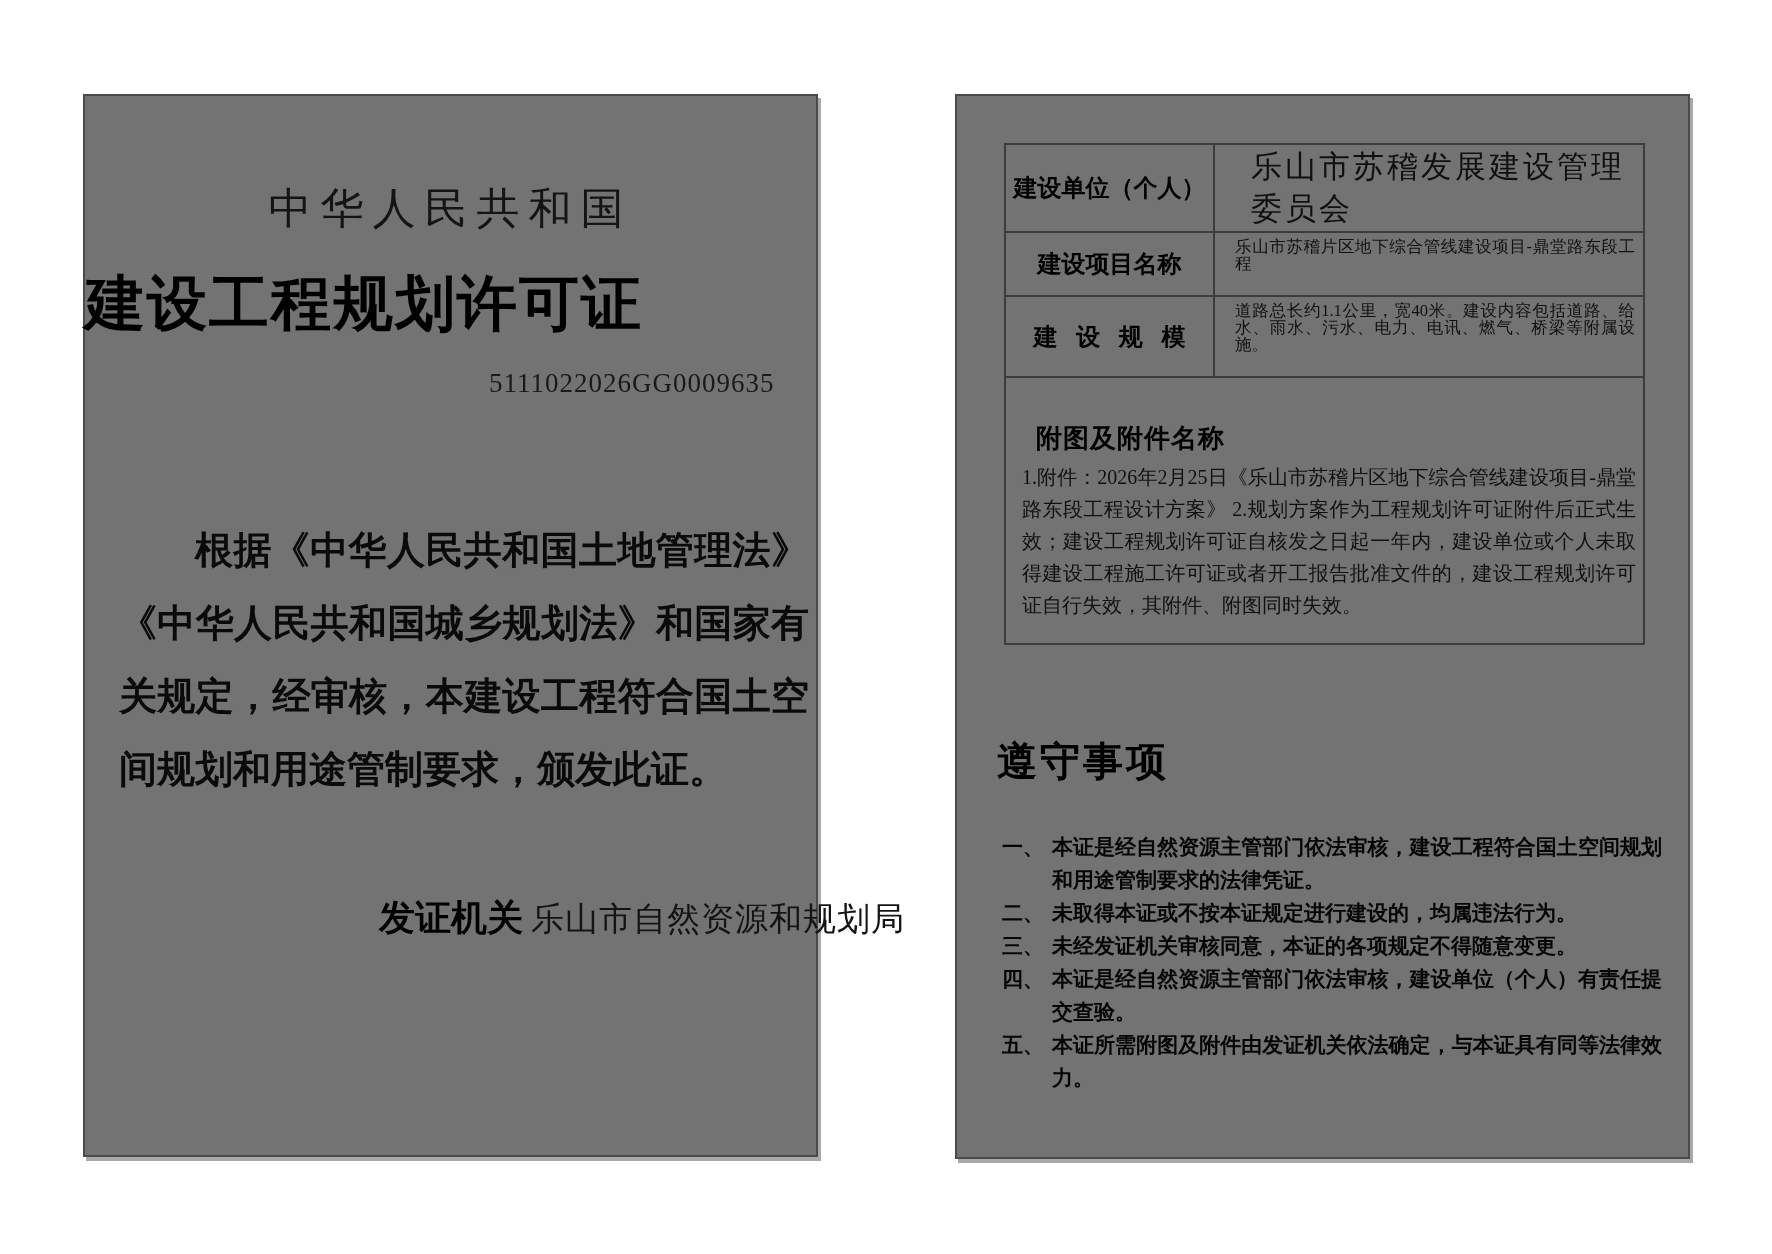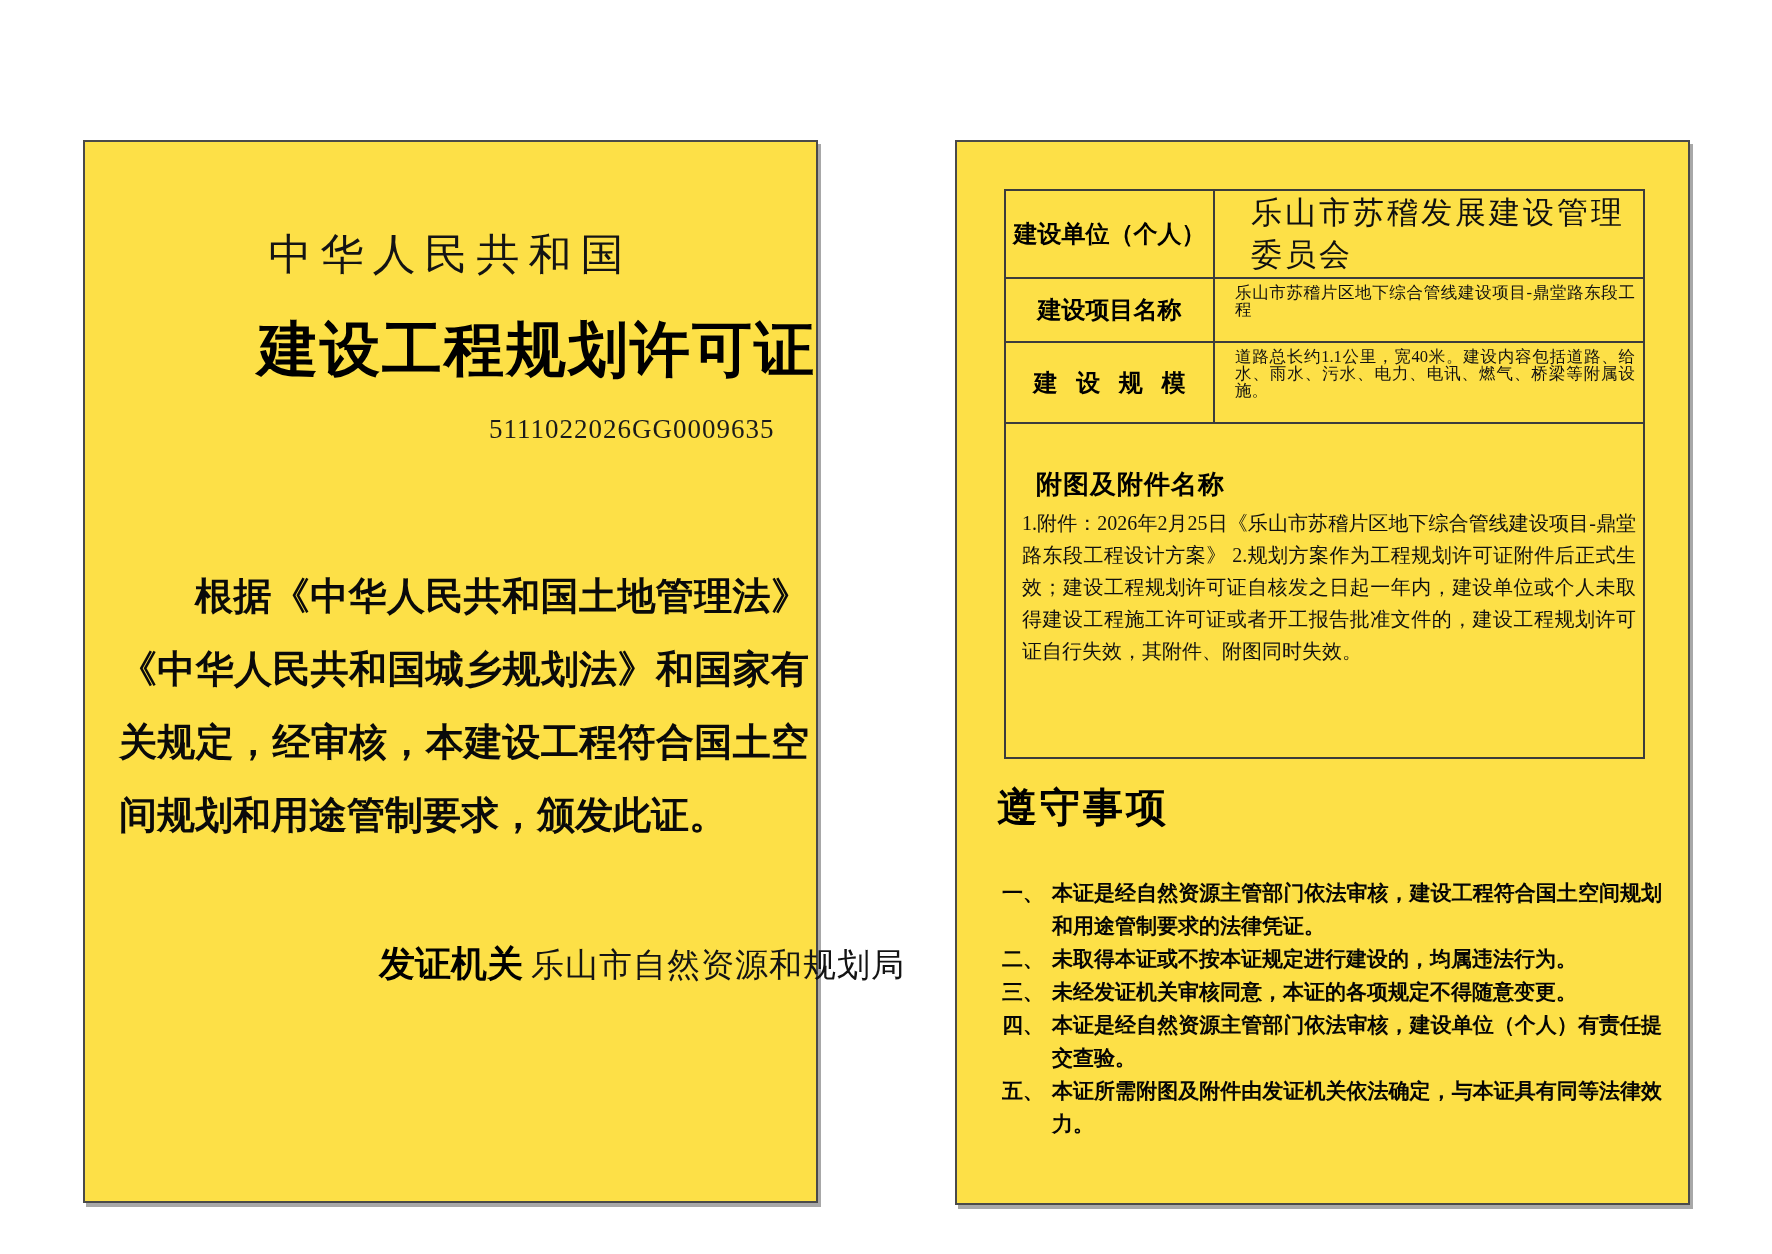--- a/index.html
+++ b/index.html
@@ -9,38 +9,37 @@
     background: #ffffff;
     position: relative;
     font-family: "Liberation Sans", sans-serif;
     color: #0a0a0a;
     -webkit-font-smoothing: antialiased;
   }
   .canvas { position: absolute; inset: 0; width: 1772px; height: 1254px; }
 
   .page {
     position: absolute;
-    background: #fde047;
+    background: #737373;
     border: 2px solid #4a4a4a;
     box-shadow: 3px 4px 0 #a8a8a8;
-    margin-top: 46px;
   }
   #page-left  { left: 83px;  top: 94px; width: 735px; height: 1063px; }
   #page-right { left: 955px; top: 94px; width: 735px; height: 1065px; }
 
   
   .country {
     position: absolute; top: 84px; left: 0; width: 100%;
     text-align: center;
     font-family: "Liberation Serif", serif;
     font-size: 43px; letter-spacing: 9px; color: #141414;
   }
   .cert-title {
     position: absolute; top: 168px; left: 0; width: 100%;
-    text-align: right;
+    text-align: left;
     font-family: "Liberation Serif", serif;
     font-weight: bold; font-size: 60px; letter-spacing: 2px; color: #000;
   }
   .cert-number {
     position: absolute; top: 272px; left: 404px;
     font-family: "Liberation Serif", serif;
     font-size: 27px; letter-spacing: 1px; color: #1a1a1a;
   }
   .body-text {
     position: absolute; top: 418px; left: 34px; width: 690px;
@@ -52,21 +51,21 @@
   .field-label { font-weight: bold; font-size: 36px; color: #000; }
   .field-value {
     font-family: "Liberation Serif", serif;
     font-size: 33px; margin-left: 8px; color: #141414; letter-spacing: 1px;
   }
   .date-row .field-value { margin-left: 16px; letter-spacing: 3px; }
 
   
   .outer-box {
     position: absolute; left: 47px; top: 47px;
-    width: 641px; height: 570px;
+    width: 641px; height: 502px;
     border: 2px solid #3c3c3c;
   }
   .info-table {
     width: 100%; border-collapse: collapse; table-layout: fixed;
   }
   .info-table td { border-bottom: 2px solid #3c3c3c; vertical-align: middle; }
   .info-table .lbl {
     width: 208px; border-right: 2px solid #3c3c3c;
     text-align: center; font-weight: bold; font-size: 24px; color: #000;
   }

